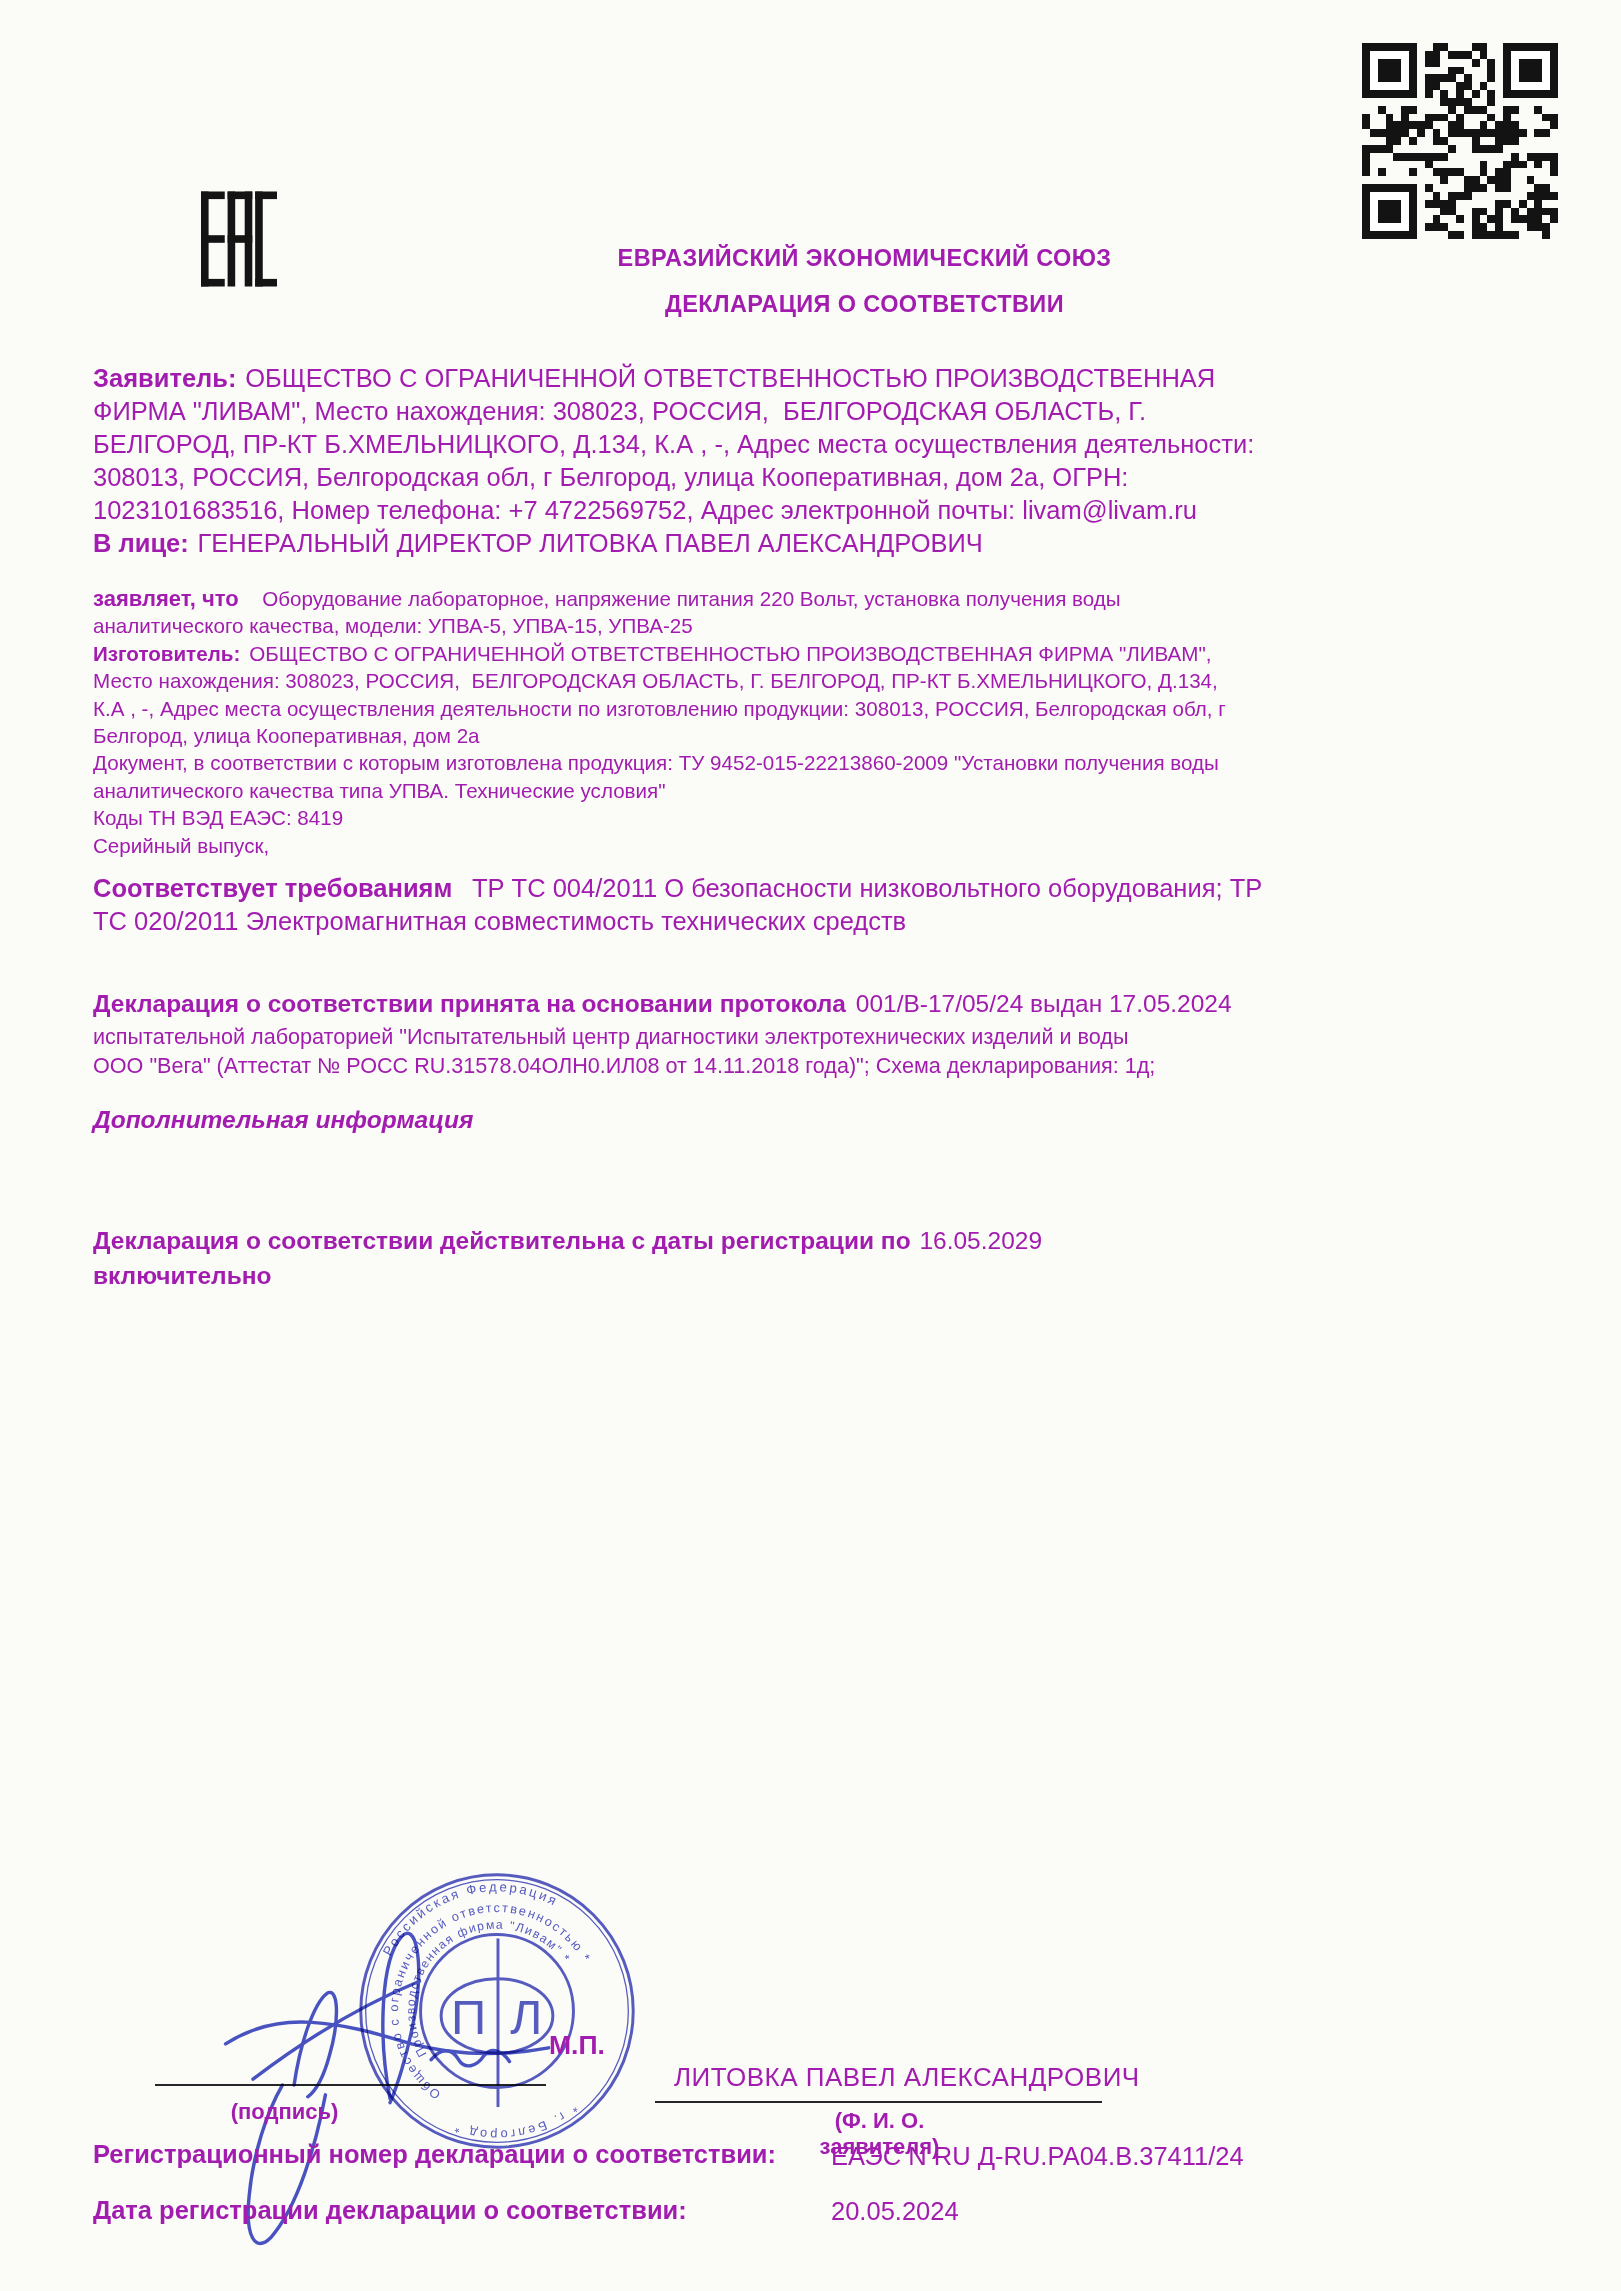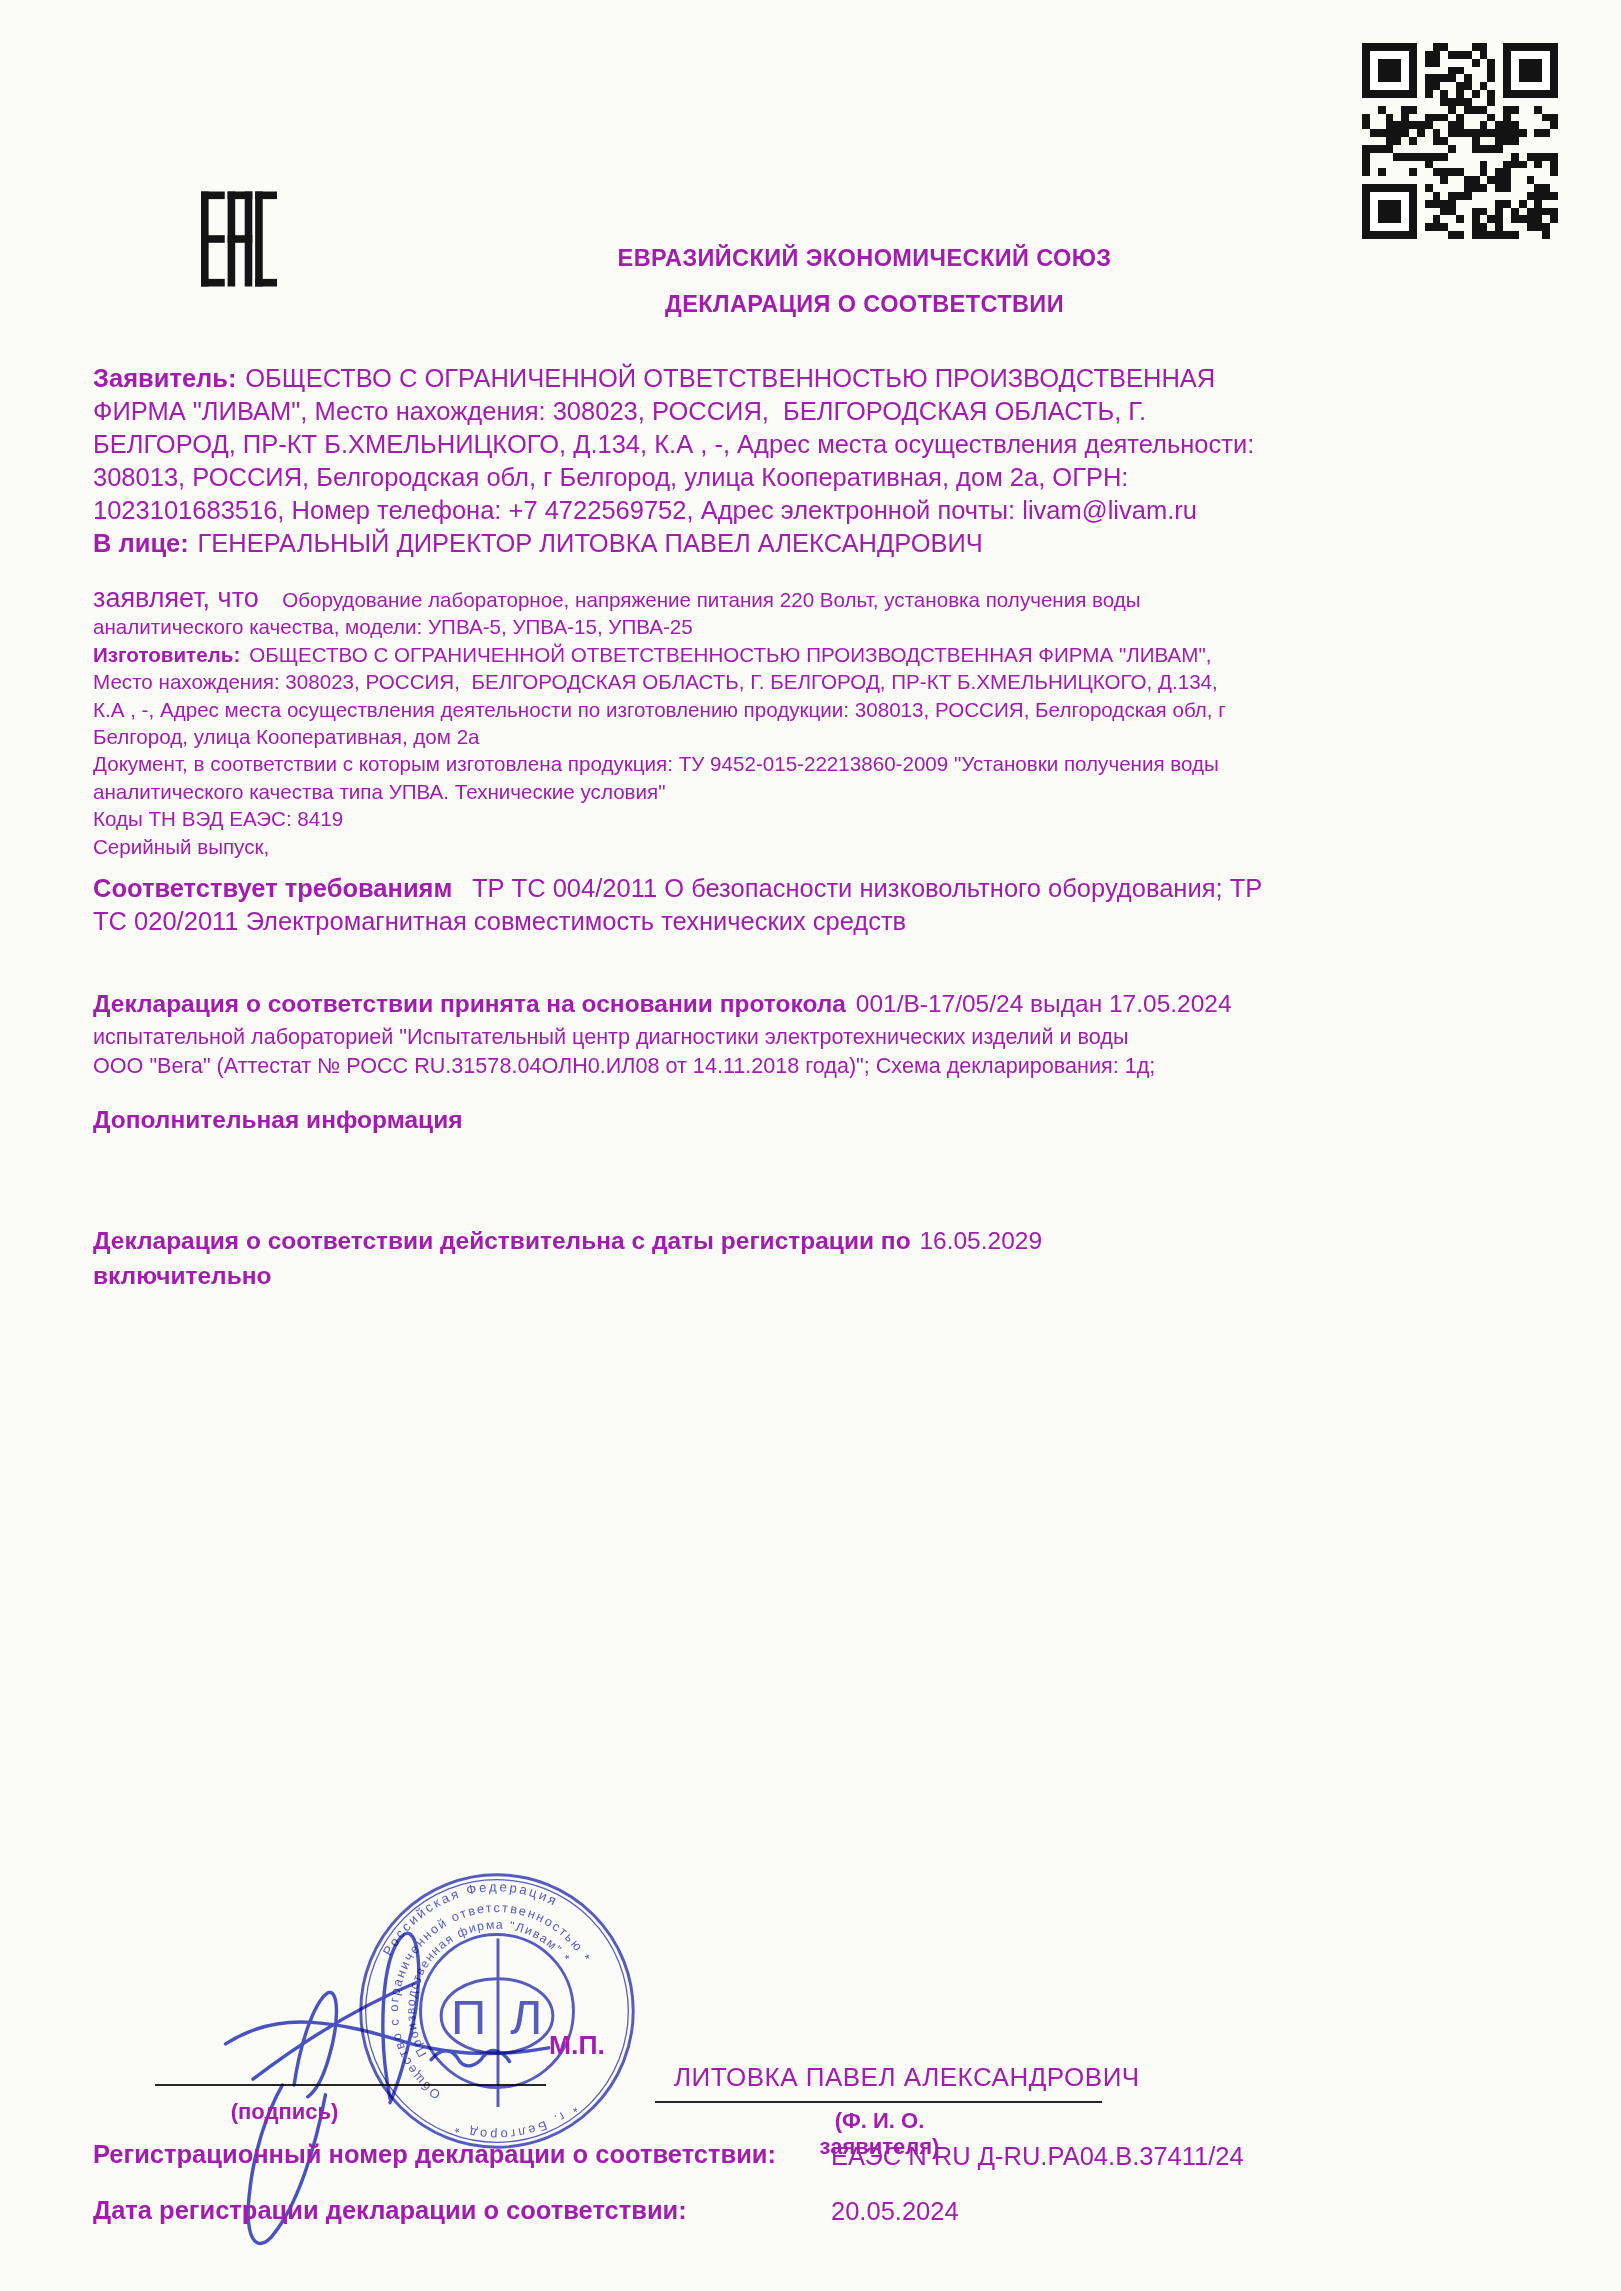--- a/index.html
+++ b/index.html
@@ -7,31 +7,31 @@
         font-family:"Liberation Sans","DejaVu Sans",sans-serif;color:#a21caf;overflow:hidden;}
   .abs{position:absolute;}
   .line{white-space:pre;}
   .ctr{left:108px;width:1513px;text-align:center;}
   .title{font-weight:bold;font-size:23.5px;letter-spacing:0.4px;}
 
   .blockA{left:93px;top:362px;font-size:25.5px;line-height:33px;}
   .blockA .lbl{font-weight:bold;margin-right:8.8px;}
 
   .blockB{left:93px;top:585px;font-size:20.6px;line-height:27.4px;}
-  .blockB .lbl1{font-weight:normal;font-size:27px;margin-right:23.5px;}
+  .blockB .lbl1{font-weight:bold;font-size:22px;margin-right:23.5px;}
   .blockB .lbl2{font-weight:bold;margin-right:9px;}
 
   .blockC{left:93px;top:872px;font-size:25.5px;line-height:33px;}
   .blockC .lbl{font-weight:bold;margin-right:19.6px;}
 
   .blockD{left:93px;top:986px;font-size:21.6px;line-height:29px;}
   .blockD .first{font-size:24.5px;line-height:36px;}
   .blockD .lbl{font-weight:bold;margin-right:9.8px;}
 
-  .blockE{left:93px;top:1106px;font-size:24.5px;font-weight:bold;}
+  .blockE{left:93px;top:1106px;font-size:24.5px;font-weight:bold;font-style:italic;}
 
   .blockF{left:93px;top:1223px;font-size:24.5px;line-height:35px;font-weight:bold;}
   .blockF .dt{font-weight:normal;margin-left:8.8px;}
 
   .hline{background:#26262a;height:2px;}
   .cap{font-size:22px;font-weight:bold;text-align:center;}
   .mp{font-size:26.5px;font-weight:bold;}
   .name{font-size:26px;letter-spacing:0.5px;}
   .reglbl{font-size:25.5px;font-weight:bold;}
   .regval{font-size:25.5px;}

